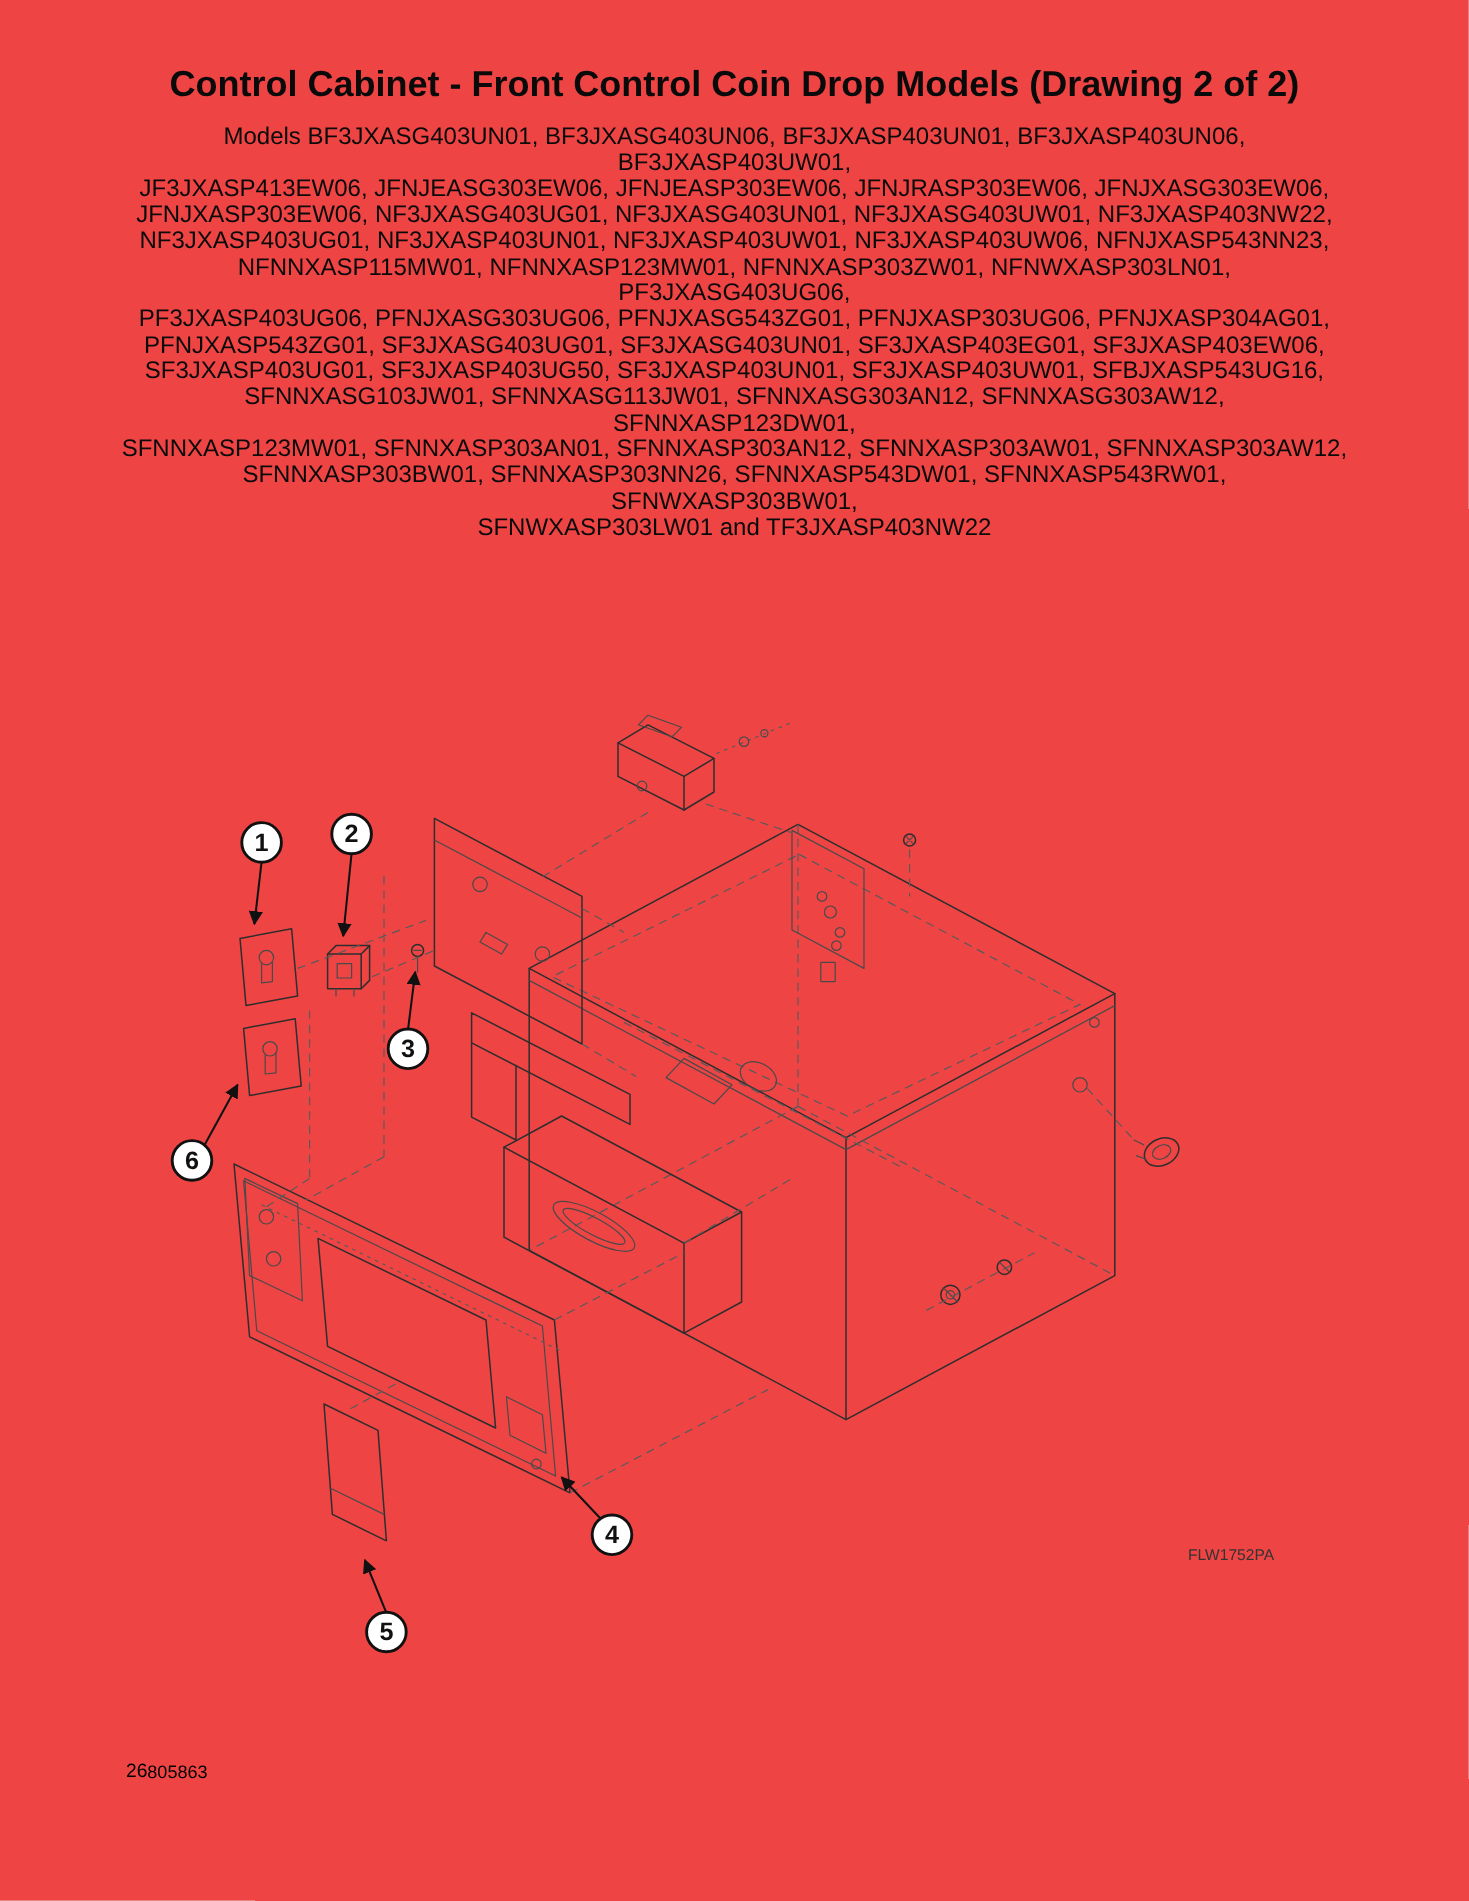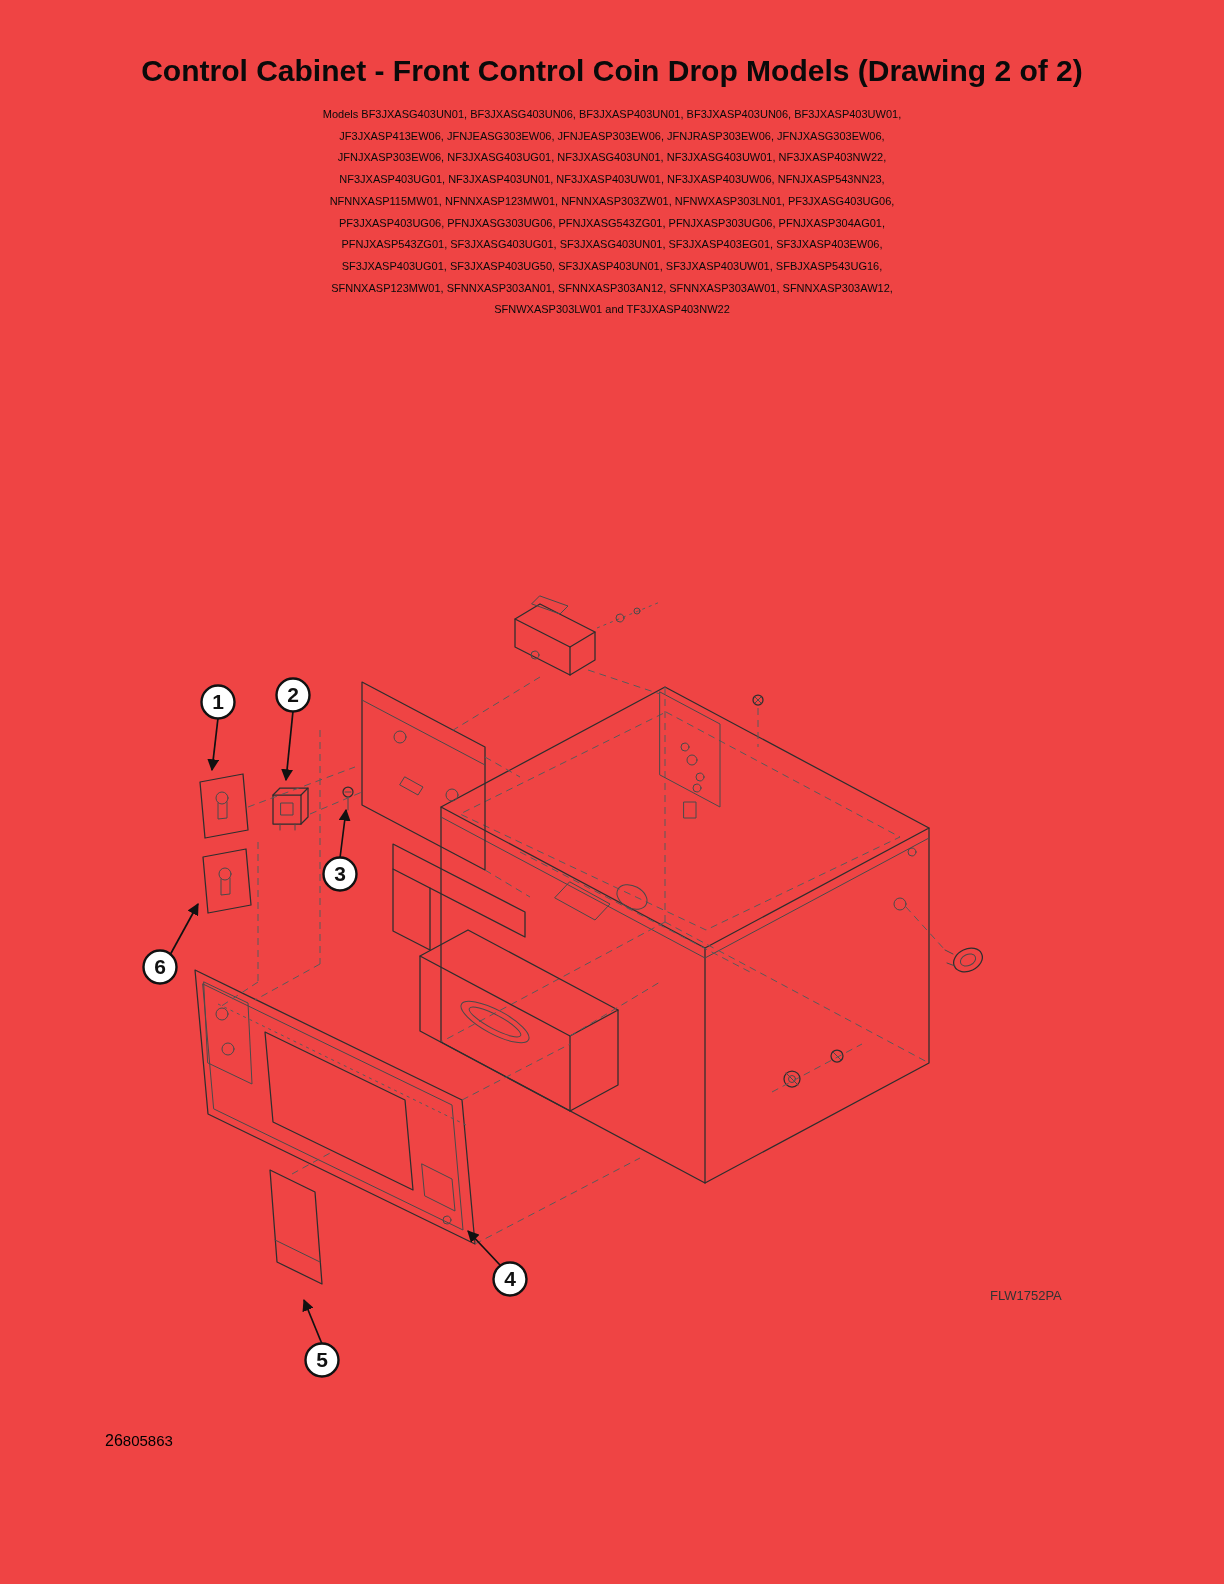--- a/index.html
+++ b/index.html
@@ -13,37 +13,37 @@
     overflow:hidden;
   }
   .title{
     position:absolute;top:54px;left:0;width:100%;
     margin:0;text-align:center;
     font-size:30px;font-weight:bold;color:#0a0a0a;
   }
   .models{
     position:absolute;top:104px;left:100px;right:100px;
     text-align:center;
-    font-size:11px;line-height:21.7px;font-weight:400;color:#0a0a0a;
+    font-size:20px;line-height:21.7px;font-weight:400;color:#0a0a0a;
   }
   .diagram-wrap{
     position:absolute;left:100px;top:552px;width:1024px;height:880px;
   }
   svg{display:block;}
   .ln{fill:none;stroke:#2e2e2e;stroke-width:1.25;stroke-linejoin:round;stroke-linecap:round;}
   .ln2{fill:none;stroke:#4a4a4a;stroke-width:1;stroke-linejoin:round;stroke-linecap:round;}
   .dash{fill:none;stroke:#5a5a5a;stroke-width:1;stroke-dasharray:7 5;}
   .dash2{stroke-dasharray:3 4;}
   .leader{fill:none;stroke:#111;stroke-width:1.7;}
   .callout-circle{fill:#fff;stroke:#111;stroke-width:2.4;}
   .callout-num{font-family:"Liberation Sans", sans-serif;font-size:21px;font-weight:bold;fill:#111;text-anchor:middle;}
   .figcode{font-family:"Liberation Sans", sans-serif;font-size:13px;fill:#333;}
   .footer{
-    position:absolute;top:1432px;left:105px;right:112px;
-    display:flex;align-items:flex-start;
+    position:absolute;top:1468px;left:105px;right:112px;
+    display:flex;align-items:flex-end;
   }
   .footer .pageno{font-size:16px;}
   .footer .copy{flex:1;text-align:center;font-size:15px;font-weight:bold;}
   .footer .docno{font-size:15px;}
 </style>
 </head>
 <body>
 
 <div class="page">
 
@@ -51,21 +51,23 @@
 
   <div class="models">
     <div>Models BF3JXASG403UN01, BF3JXASG403UN06, BF3JXASP403UN01, BF3JXASP403UN06, BF3JXASP403UW01,</div>
     <div>JF3JXASP413EW06, JFNJEASG303EW06, JFNJEASP303EW06, JFNJRASP303EW06, JFNJXASG303EW06,</div>
     <div>JFNJXASP303EW06, NF3JXASG403UG01, NF3JXASG403UN01, NF3JXASG403UW01, NF3JXASP403NW22,</div>
     <div>NF3JXASP403UG01, NF3JXASP403UN01, NF3JXASP403UW01, NF3JXASP403UW06, NFNJXASP543NN23,</div>
     <div>NFNNXASP115MW01, NFNNXASP123MW01, NFNNXASP303ZW01, NFNWXASP303LN01, PF3JXASG403UG06,</div>
     <div>PF3JXASP403UG06, PFNJXASG303UG06, PFNJXASG543ZG01, PFNJXASP303UG06, PFNJXASP304AG01,</div>
     <div>PFNJXASP543ZG01, SF3JXASG403UG01, SF3JXASG403UN01, SF3JXASP403EG01, SF3JXASP403EW06,</div>
     <div>SF3JXASP403UG01, SF3JXASP403UG50, SF3JXASP403UN01, SF3JXASP403UW01, SFBJXASP543UG16,</div>
+    <div>SFNNXASG103JW01, SFNNXASG113JW01, SFNNXASG303AN12, SFNNXASG303AW12, SFNNXASP123DW01,</div>
     <div>SFNNXASP123MW01, SFNNXASP303AN01, SFNNXASP303AN12, SFNNXASP303AW01, SFNNXASP303AW12,</div>
+    <div>SFNNXASP303BW01, SFNNXASP303NN26, SFNNXASP543DW01, SFNNXASP543RW01, SFNWXASP303BW01,</div>
     <div>SFNWXASP303LW01 and TF3JXASP403NW22</div>
   </div>
 
   <div class="diagram-wrap">
     <svg width="1024" height="880" viewBox="0 0 1024 880">
       <defs>
         <marker id="arw" viewBox="0 0 10 10" refX="9" refY="5" markerWidth="7" markerHeight="7" orient="auto-start-reverse">
           <path d="M0,0 L10,5 L0,10 Z" fill="#111"></path>
         </marker>
       </defs>

